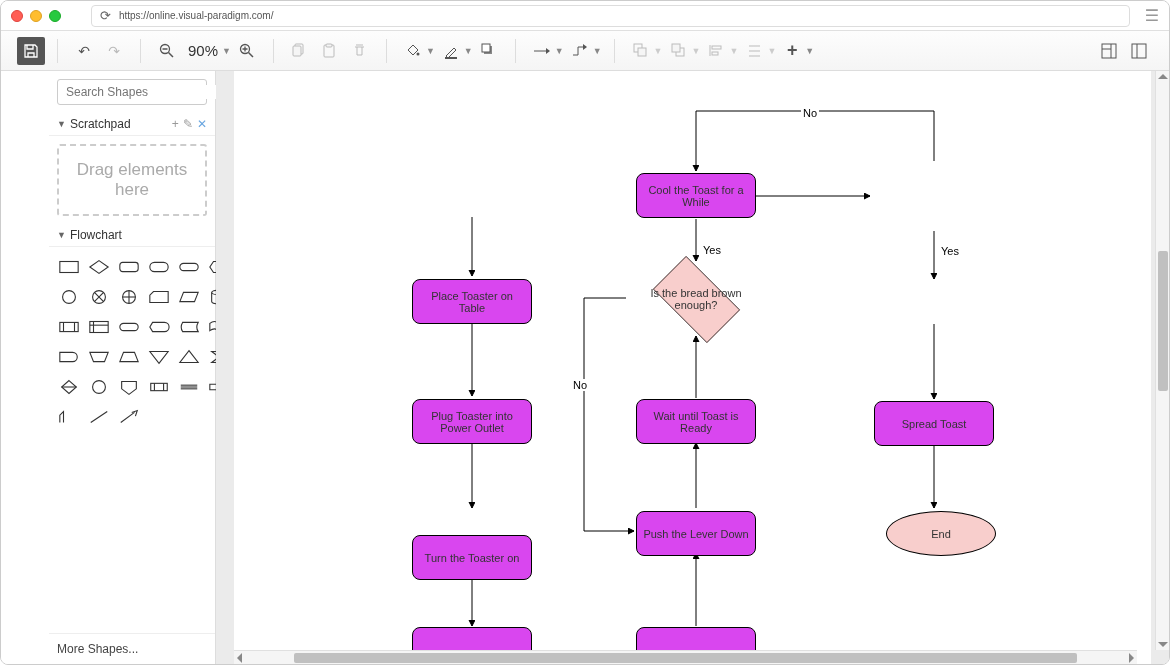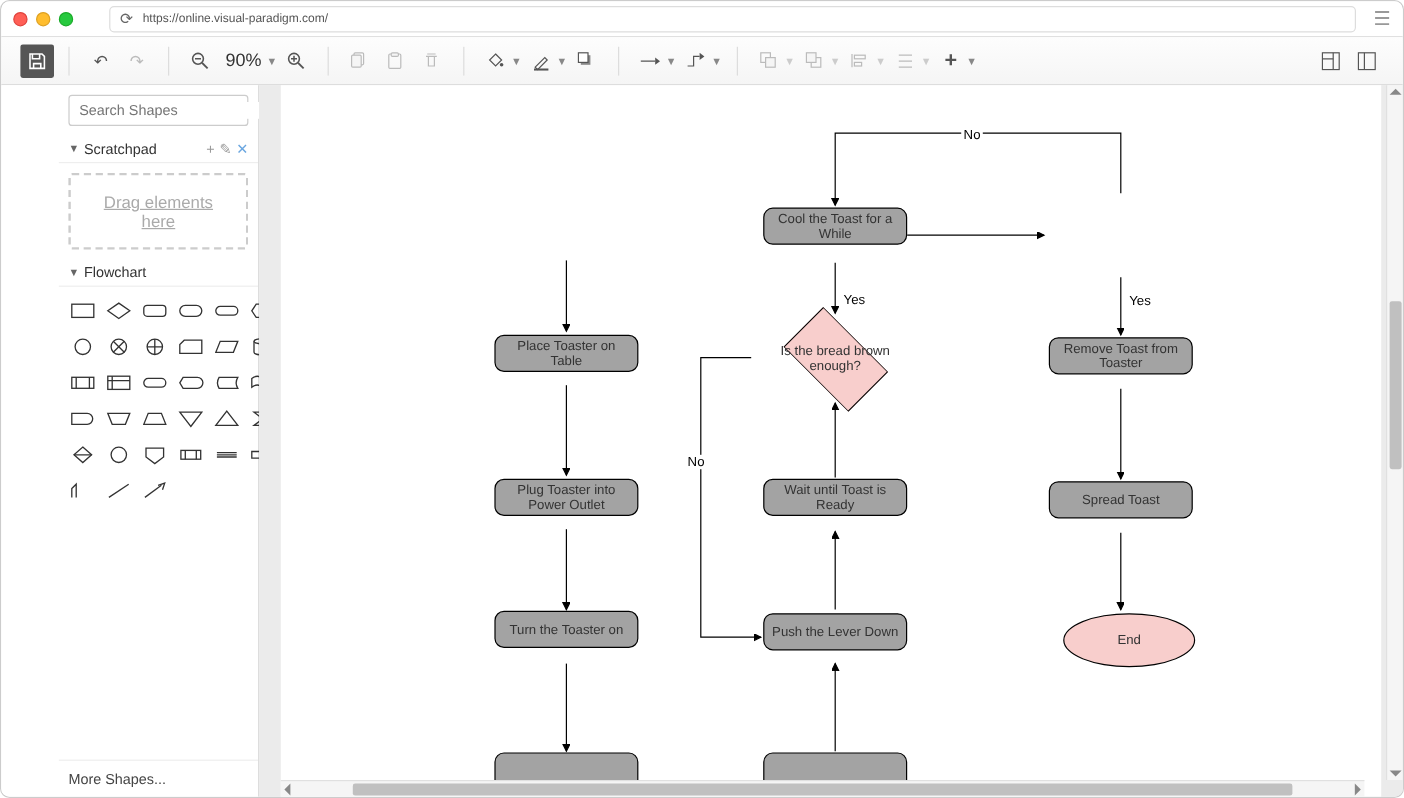--- a/index.html
+++ b/index.html
@@ -34,21 +34,21 @@
 .search-box { margin: 8px; display: flex; align-items: center; border: 1px solid #ccc; border-radius: 3px; padding: 4px 8px; }
 .search-box input { border: none; outline: none; flex: 1; font-size: 12px; }
 .search-box .search-icon { color: #666; font-size: 13px; }
 
 .panel-header { display: flex; align-items: center; padding: 4px 8px; font-size: 12px; color: #333; border-bottom: 1px solid #eee; }
 .panel-header .caret { margin-right: 4px; font-size: 9px; color: #666; }
 .panel-header .actions { margin-left: auto; display: flex; gap: 4px; color: #999; }
 .panel-header .actions span { cursor: pointer; font-size: 12px; }
 .panel-header .actions .close-x { color: #6aa6e0; }
 
-.scratchpad-body { margin: 8px; padding: 14px; border: 2px dashed #ccc; border-radius: 3px; text-align: center; color: #aaa; font-size: 14px; text-decoration: underline; }
+.scratchpad-body { margin: 8px; padding: 14px; border: 2px dashed #ccc; border-radius: 3px; text-align: center; color: #aaa; font-size: 17px; }
 
 .shapes-grid { padding: 8px; display: grid; grid-template-columns: repeat(6, 1fr); gap: 6px; }
 .shape-cell { width: 24px; height: 24px; display: flex; align-items: center; justify-content: center; cursor: pointer; }
 .shape-cell svg { width: 22px; height: 18px; }
 .shape-cell svg * { fill: none; stroke: #333; stroke-width: 1.2; }
 
 .more-shapes { margin-top: auto; padding: 8px; border-top: 1px solid #eee; font-size: 12px; color: #444; cursor: pointer; }
 
 
 .canvas-wrap { flex: 1; position: relative; background: #ebebeb; display: flex; }
@@ -60,21 +60,21 @@
 .vscroll::before { top:3px; border-bottom:5px solid #888;}
 .vscroll::after { bottom:3px; border-top:5px solid #888;}
 .vscroll-thumb { position: absolute; left: 2px; width: 10px; top: 180px; height: 140px; background: #c0c0c0; border-radius: 2px; }
 .hscroll { position: absolute; left: 18px; right: 32px; bottom: 0; height: 14px; background: #f5f5f5; border-top: 1px solid #e0e0e0; display: flex; align-items: center; }
 .hscroll::before { content:''; position:absolute; left:3px; width:0;height:0; border-top:5px solid transparent; border-bottom:5px solid transparent; border-right:5px solid #888;}
 .hscroll::after { content:''; position:absolute; right:3px; width:0;height:0; border-top:5px solid transparent; border-bottom:5px solid transparent; border-left:5px solid #888;}
 .hscroll-thumb { position: absolute; left: 60px; right: 60px; height: 10px; top: 2px; background: #c0c0c0; border-radius: 2px; }
 
 
 .node { position: absolute; display: flex; align-items: center; justify-content: center; text-align: center; font-size: 11px; padding: 4px; }
-.process { background: #a3a3a3; border: 1.5px solid #000; border-radius: 8px; width: 120px; height: 31px; }
+.process { background: #d946ef; border: 1.5px solid #000; border-radius: 8px; width: 120px; height: 45px; }
 .terminator { background: #f8cecc; border: 1.5px solid #000; border-radius: 50%; width: 110px; height: 45px; }
 .decision { width: 140px; height: 70px; }
 .decision .diamond { position: absolute; inset: 0; background: #ffe599; border: 1.5px solid #000; transform: rotate(45deg) scaleY(0.55) scaleX(0.9); transform-origin: center; left: 28px; top: -7px; width: 85px; height: 85px; }
 .decision.pink .diamond { background: #f8cecc; }
 .decision .dlabel { position: relative; z-index: 2; padding: 0 18px; }
 .edge-label { position: absolute; font-size: 11px; color: #000; background: #fff; padding: 0 2px; }
 
 svg.edges { position: absolute; inset: 0; width: 100%; height: 100%; pointer-events: none; }
 svg.edges path, svg.edges line { stroke: #000; stroke-width: 1; fill: none; }
 svg.edges .arrow { fill: #000; }
@@ -498,43 +498,40 @@
 
         <path d="M392 227 L350 227 L350 460 L400 460" marker-end="url(#ah)"></path>
       </svg>
 
       <div class="node process" style="left:178px; top:328px">
           <span>Plug Toaster into Power Outlet</span>
         </div>
       <div class="node process" style="left:178px; top:208px">
           <span>Place Toaster on Table</span>
         </div>
-      <div class="node process" style="left:178px; top:438px">
+      <div class="node process" style="left:178px; top:464px">
           <span>Turn the Toaster on</span>
         </div>
       <div class="node process" style="left:178px; top:556px"></div>
 
       <div class="node process" style="left:402px; top:102px">
           <span>Cool the Toast for a While</span>
         </div>
       <div class="node decision pink" style="left:392px; top:193px">
           <div class="diamond"></div>
           <span class="dlabel">Is the bread brown enough?</span>
         </div>
       <div class="node process" style="left:402px; top:440px">
           <span>Push the Lever Down</span>
         </div>
       <div class="node process" style="left:402px; top:328px">
           <span>Wait until Toast is Ready</span>
         </div>
       <div class="node process" style="left:402px; top:556px"></div>
 
-      <div class="node process" style="left:640px; top:210px">
-          <span>Remove Toast from Toaster</span>
-        </div>
       <div class="node process" style="left:640px; top:330px">
           <span>Spread Toast</span>
         </div>
       <div class="node terminator" style="left:652px; top:440px">
           <span>End</span>
         </div>
 
       <div class="edge-label" style="left:567px; top:36px">No</div>
       <div class="edge-label" style="left:467px; top:173px">Yes</div>
       <div class="edge-label" style="left:705px; top:174px">Yes</div>

